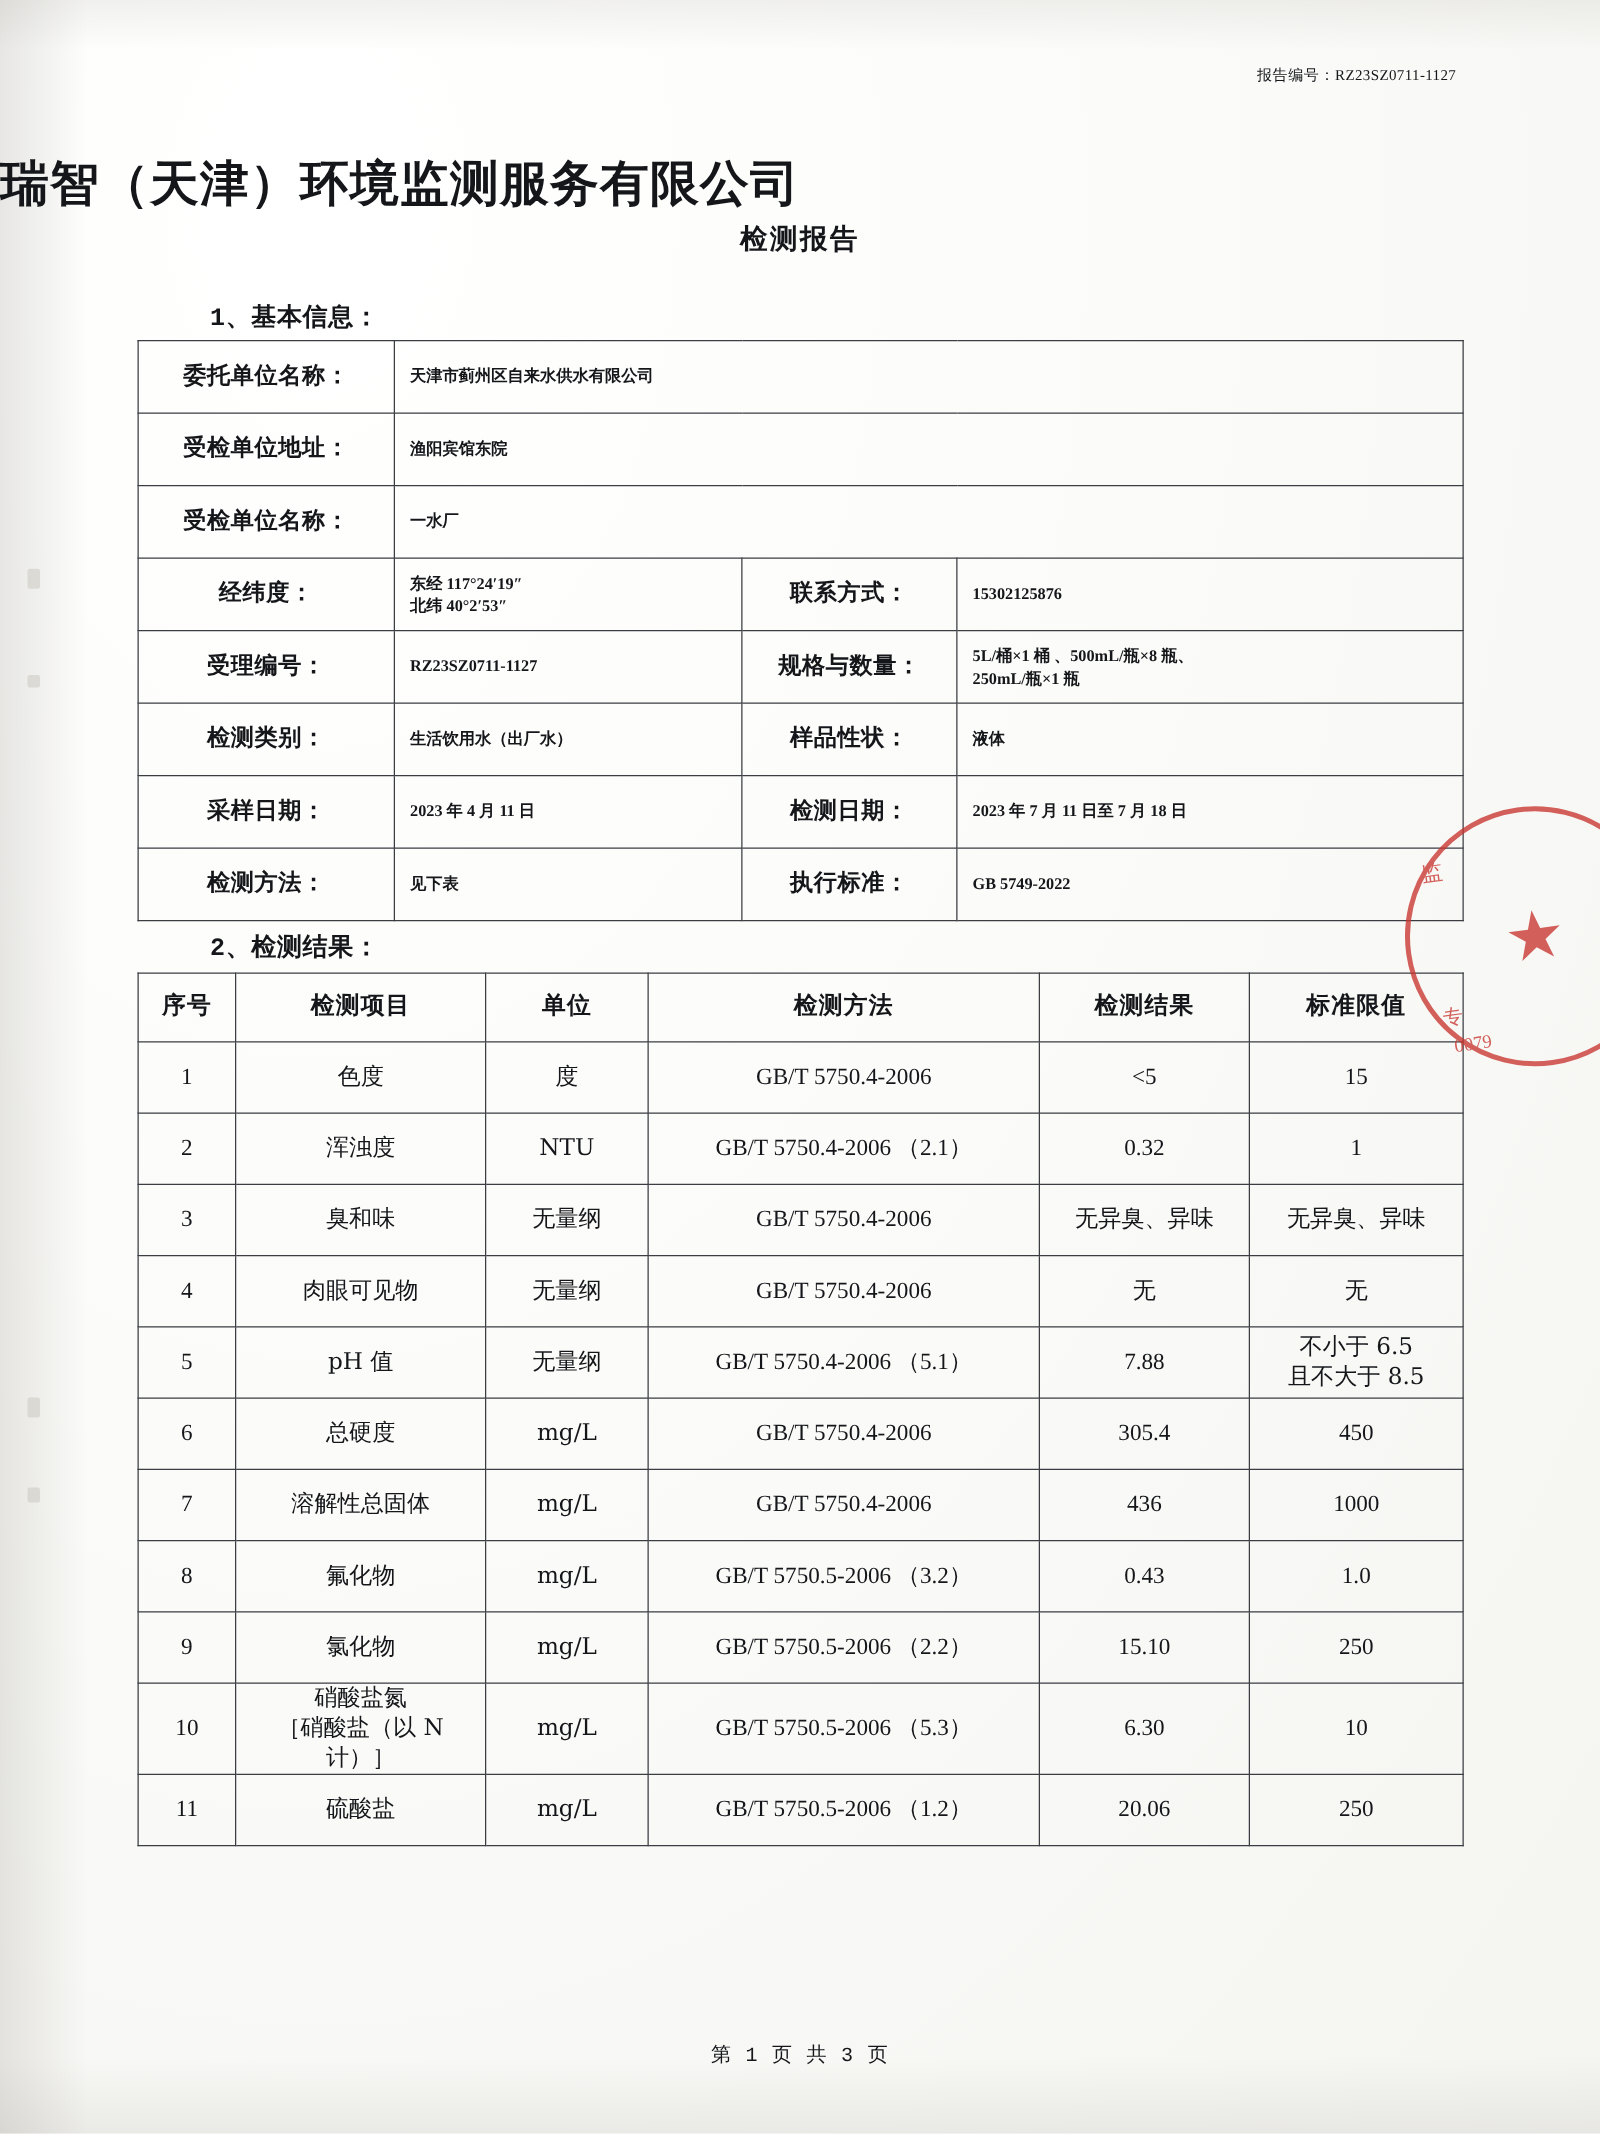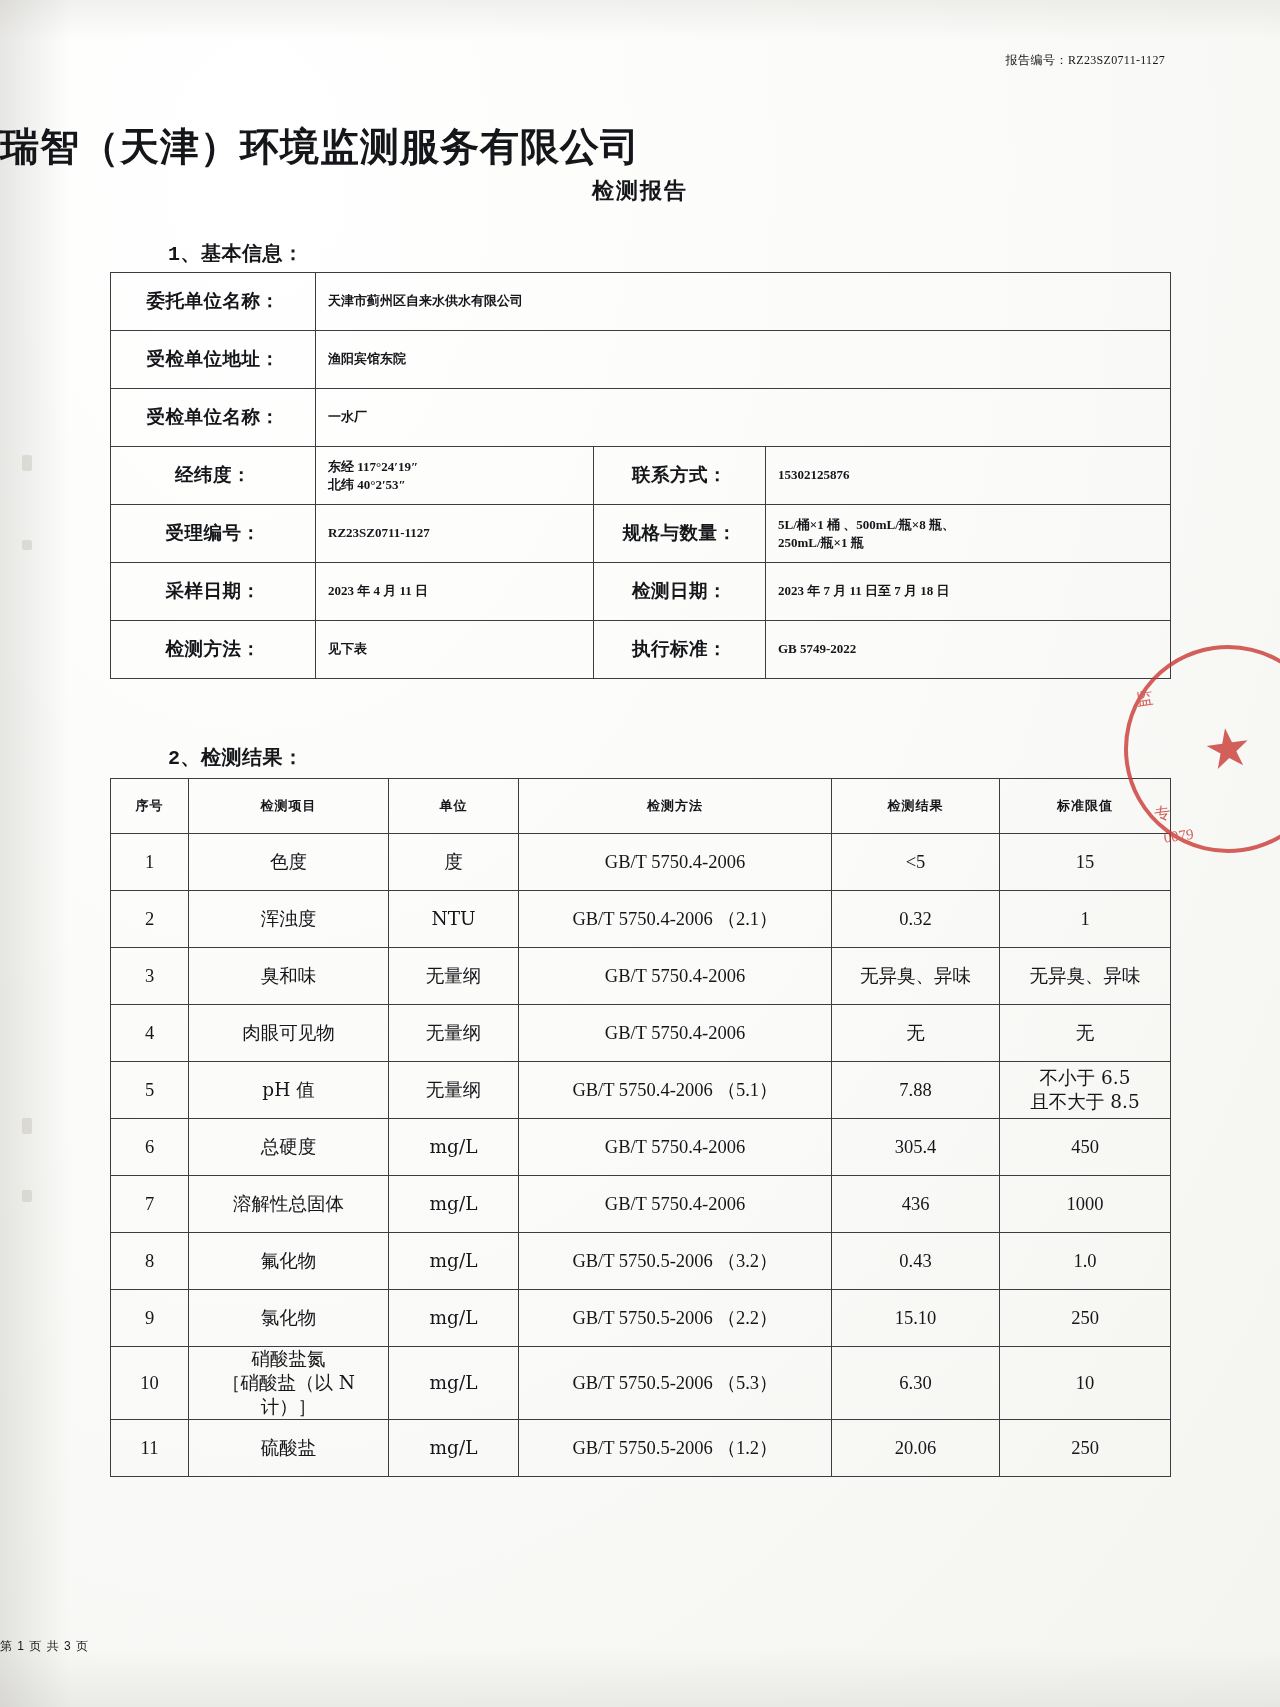--- a/index.html
+++ b/index.html
@@ -136,38 +136,38 @@
   #results-table td {
     text-align: center;
     height: 56px;
     font-family: "Liberation Serif", serif;
     font-size: 18.5px;
   }
   #results-table td.cjk {
     font-family: "DejaVu Serif", serif;
   }
   #results-table tr.head td {
-    font-family: Liberation Sans, sans-serif;
+    font-family: Liberation Mono, monospace;
     font-weight: bold;
     height: 54px;
-    font-size: 13px;
+    font-size: 19px;
     letter-spacing: 1px;
   }
   .stacked {
     line-height: 1.3;
     font-size: 17.5px;
   }
 
   .footer {
     position: absolute;
     bottom: 52px;
     left: 0; right: 0;
-    text-align: left;
-    font-size: 12px;
-    font-family: Liberation Sans, sans-serif;
+    text-align: center;
+    font-size: 16px;
+    font-family: Liberation Mono, monospace;
     letter-spacing: 1px;
   }
 
   
   .stamp {
     position: absolute;
     right: -52px;
     top: 645px;
     width: 200px;
     height: 200px;
@@ -275,20 +275,26 @@
         <td class="val">15302125876</td>
       </tr>
       <tr>
         <td class="lbl">受理编号：</td>
         <td class="val">RZ23SZ0711-1127</td>
         <td class="lbl">规格与数量：</td>
         <td class="val two-line">
           <div>5L/桶×1 桶 、500mL/瓶×8 瓶、</div>
           <div>250mL/瓶×1 瓶</div>
         </td>
+      </tr>
+      <tr>
+        <td class="lbl">检测类别：</td>
+        <td class="val">生活饮用水（出厂水）</td>
+        <td class="lbl">样品性状：</td>
+        <td class="val">液体</td>
       </tr>
       <tr>
         <td class="lbl">采样日期：</td>
         <td class="val">2023 年 4 月 11 日</td>
         <td class="lbl">检测日期：</td>
         <td class="val">2023 年 7 月 11 日至 7 月 18 日</td>
       </tr>
       <tr>
         <td class="lbl">检测方法：</td>
         <td class="val">见下表</td>

